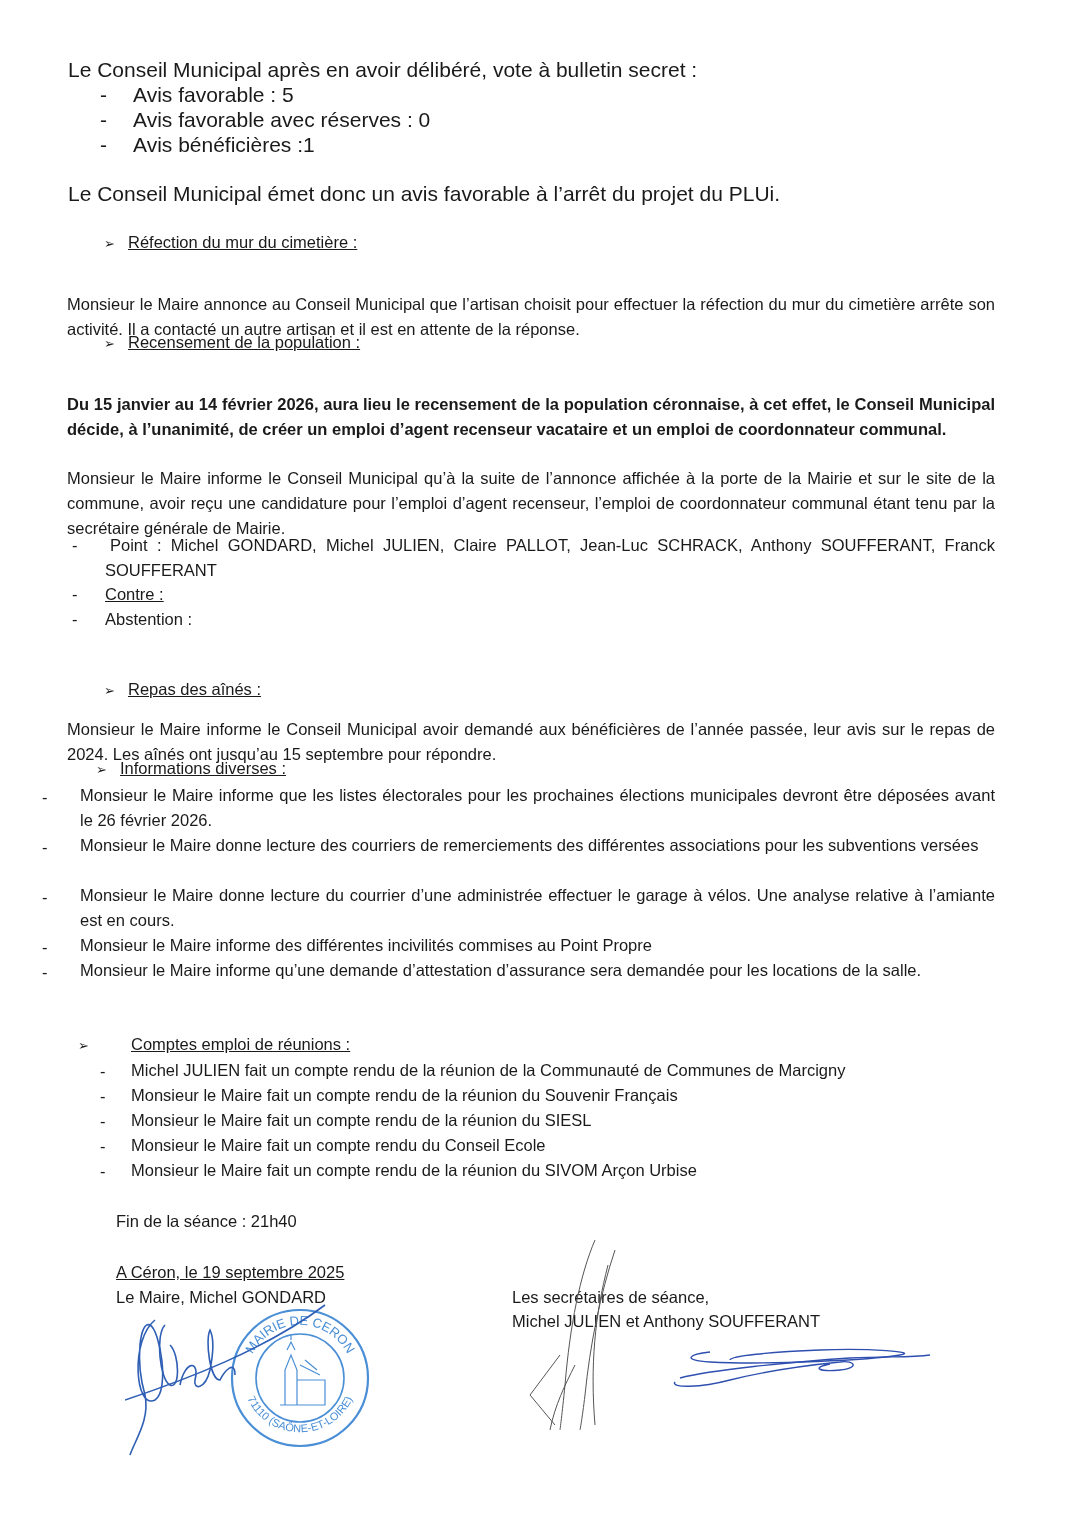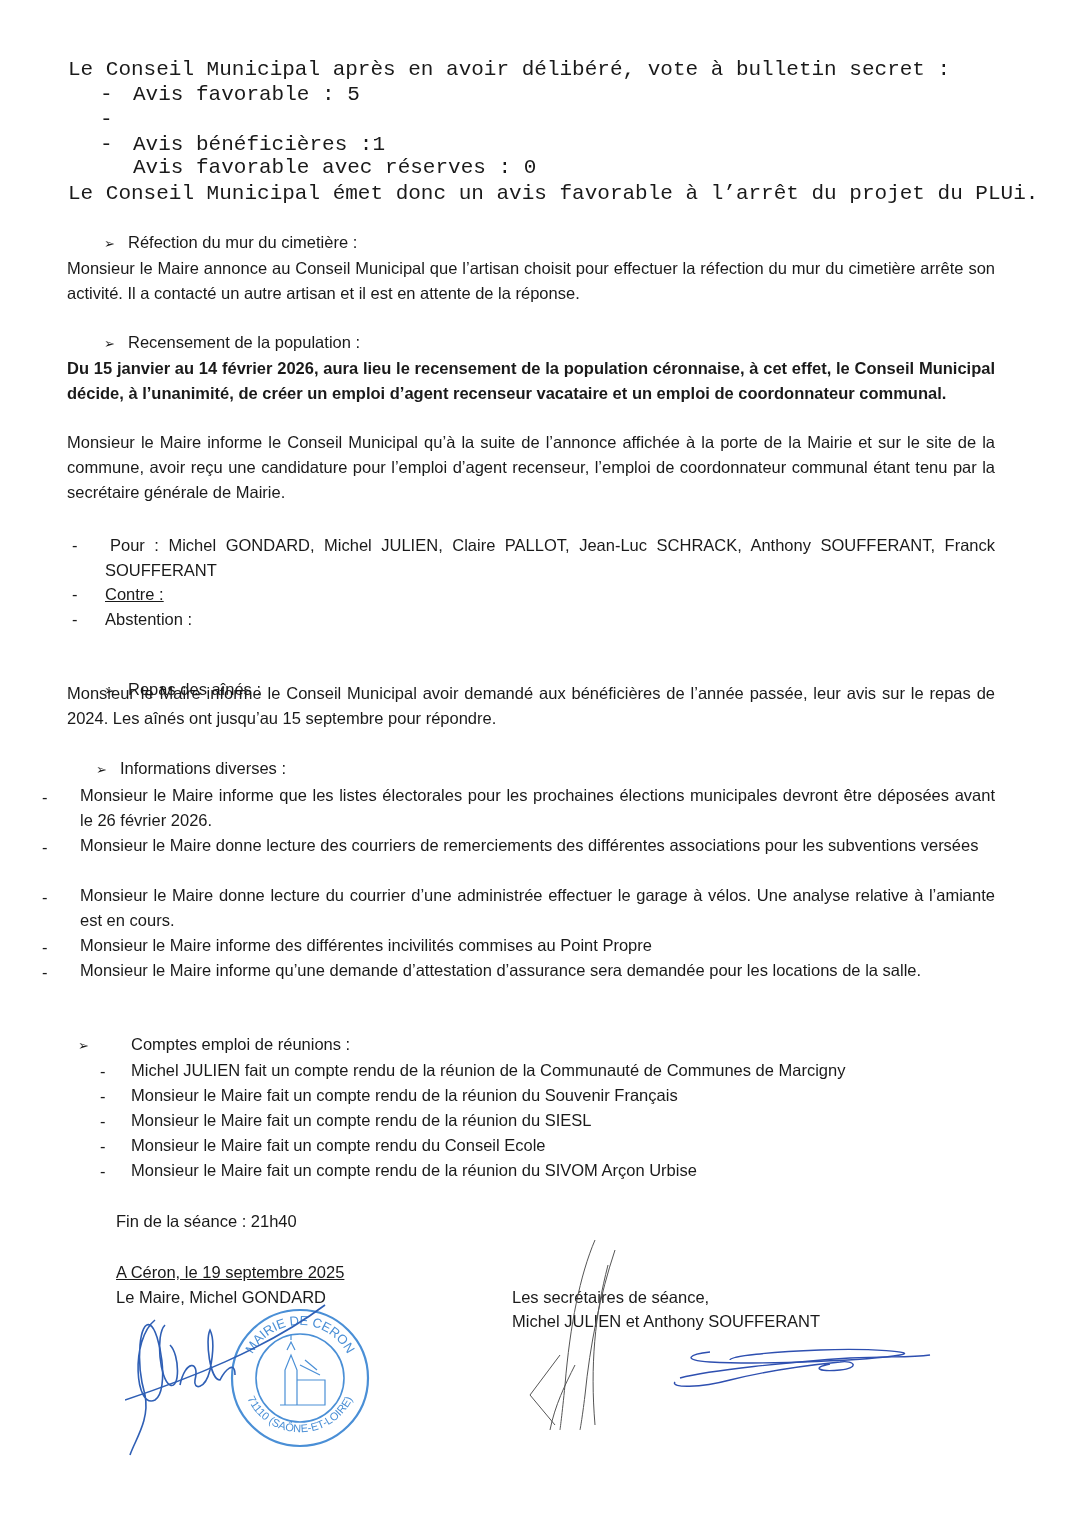--- a/index.html
+++ b/index.html
@@ -1,55 +1,55 @@
 <!DOCTYPE html>
 <html><head>
   <meta charset="utf-8">
   <style>
     html, body { margin: 0; padding: 0; background: #ffffff; }
     body { width: 1070px; height: 1514px; position: relative; overflow: hidden; color: #1a1a1a; }
-    .serif { font-family: Liberation Mono, monospace; font-size: 21px; }
+    .serif { font-family: Liberation Sans, sans-serif; font-size: 21px; }
     .sans { font-family: "Liberation Sans", "DejaVu Sans", sans-serif; font-size: 16.5px; }
     .line { position: absolute; white-space: nowrap; }
     .dash { position: absolute; }
     .heading { position: absolute; white-space: nowrap; }
     .heading .arrow { display: inline-block; width: 24px; font-size: 13px; }
-    .heading .htext { }
+    .heading .htext { text-decoration: underline; }
     .para { position: absolute; left: 67px; width: 928px; text-align: justify; line-height: 25px; }
-    .para.last { text-align-last: left; }
+    .para.last { text-align-last: left; margin-top: 36px; }
     .list-item { position: absolute; line-height: 25px; text-align: justify; }
     .sig { position: absolute; }
   </style>
 </head>
 <body>
 
 <div class="line serif" style="left:68px; top:58px;">Le Conseil Municipal après en avoir délibéré, vote à bulletin secret :</div>
 
 <div class="dash serif" style="left:100px; top:83px;">-</div>
 <div class="line serif" style="left:133px; top:83px;">Avis favorable : 5</div>
 <div class="dash serif" style="left:100px; top:108px;">-</div>
-<div class="line serif" style="left:133px; top:108px;margin-top:48px;">Avis favorable avec réserves : 0</div>
+<div class="line serif" style="left:133px; top:108px;">Avis favorable avec réserves : 0</div>
 <div class="dash serif" style="left:100px; top:133px;">-</div>
 <div class="line serif" style="left:133px; top:133px;">Avis bénéficières :1</div>
 
 <div class="line serif" style="left:68px; top:182px;">Le Conseil Municipal émet donc un avis favorable à l’arrêt du projet du PLUi.</div>
 
 <div class="heading sans" style="left:104px; top:233px;">
   <span class="arrow">➢</span><span class="htext">Réfection du mur du cimetière :</span>
 </div>
 <div class="para sans last" style="top:256px;">Monsieur le Maire annonce au Conseil Municipal que l’artisan choisit pour effectuer la réfection du mur du cimetière arrête son activité. Il a contacté un autre artisan et il est en attente de la réponse.</div>
 
 <div class="heading sans" style="left:104px; top:333px;">
   <span class="arrow">➢</span><span class="htext">Recensement de la population :</span>
 </div>
 <div class="para sans last" style="top:356px;font-weight:bold;">Du 15 janvier au 14 février 2026, aura lieu le recensement de la population céronnaise, à cet effet, le Conseil Municipal décide, à l’unanimité, de créer un emploi d’agent recenseur vacataire et un emploi de coordonnateur communal.</div>
 <div class="para sans last" style="top:430px;">Monsieur le Maire informe le Conseil Municipal qu’à la suite de l’annonce affichée à la porte de la Mairie et sur le site de la commune, avoir reçu une candidature pour l’emploi d’agent recenseur, l’emploi de coordonnateur communal étant tenu par la secrétaire générale de Mairie.</div>
 
 <div class="dash sans" style="left:72px; top:536px;">-</div>
-<div class="list-item sans" style="left:105px; top:533px; width:890px; text-indent:5px; text-align-last:left;">Pour : Michel GONDARD, Michel JULIEN, Claire PALLOT, Jean-Luc SCHRACK, Anthony SOUFFERANT, Franck SOUFFERANT</div>
+<div class="list-item sans" style="left:105px; top:533px; width:890px; text-indent:5px; text-align-last:left;">Point : Michel GONDARD, Michel JULIEN, Claire PALLOT, Jean-Luc SCHRACK, Anthony SOUFFERANT, Franck SOUFFERANT</div>
 <div class="dash sans" style="left:72px; top:585px;">-</div>
 <div class="list-item sans" style="left:105px; top:582px;text-decoration:underline;">Contre :</div>
 <div class="dash sans" style="left:72px; top:610px;">-</div>
 <div class="list-item sans" style="left:105px; top:607px;">Abstention :</div>
 
 <div class="heading sans" style="left:104px; top:680px;">
   <span class="arrow">➢</span><span class="htext">Repas des aînés :</span>
 </div>
 <div class="para sans last" style="top:681px;">Monsieur le Maire informe le Conseil Municipal avoir demandé aux bénéficières de l’année passée, leur avis sur le repas de 2024. Les aînés ont jusqu’au 15 septembre pour répondre.</div>
 

